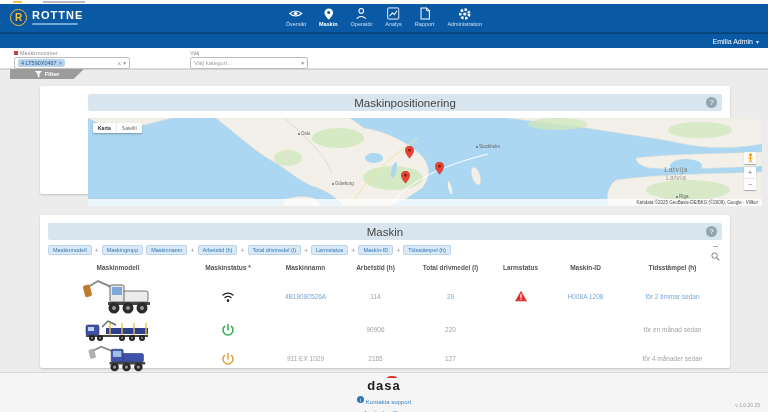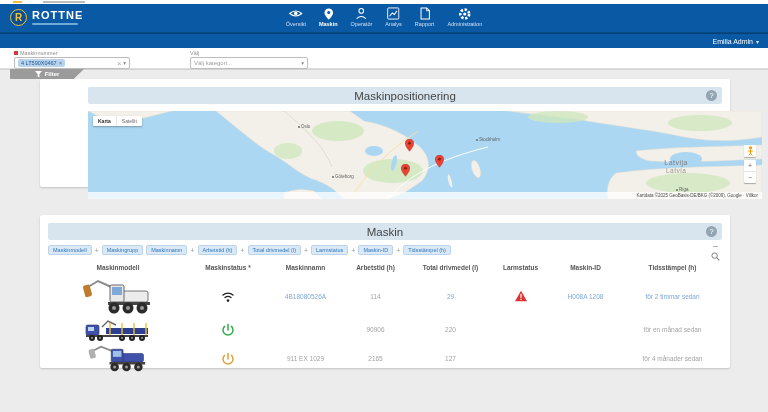--- a/index.html
+++ b/index.html
@@ -42,21 +42,21 @@
   .sel-clear { color:#a5a5a5; font-size:7px; }
   .sel-caret { color:#8a8a8a; font-size:5.5px; }
   .placeholder-txt { color:#9d9d9d; font-size:6px; }
 
   
   .filter-tab { position:absolute; top:69px; left:10px; width:74px; height:10px; background:#9b9b9b; clip-path:polygon(0 0,100% 0,86% 100%,0 100%); display:flex; align-items:center; justify-content:center; gap:3px; color:#fff; font-size:6px; font-weight:bold; }
   .main-rule { position:absolute; top:69px; left:0; width:768px; height:1px; background:#d3d3d3; }
 
   
   .card { position:absolute; left:40px; width:690px; background:#fff; box-shadow:0 1px 2px rgba(0,0,0,.18); border-radius:2px; padding:8px; }
-  .card1 { top:79px; height:108px;padding-left:48px; }
+  .card1 { top:86px; height:108px;padding-left:48px; }
   .card2 { top:215px; height:153px; }
   .card-head { position:relative; height:17px; background:#d8e5ee; border-radius:2px; display:flex; align-items:center; justify-content:center; }
   .card-title { font-size:11.5px; color:#454545; }
   .help-circ { position:absolute; right:5px; top:3px; width:11px; height:11px; border-radius:50%; background:#93a5b1; color:#fff; font-size:7.5px; display:flex; align-items:center; justify-content:center; }
 
   
   .map-wrap { position:relative; margin-top:7px; width:674px; height:88px; overflow:hidden; background:#abd7f3; }
   .map-svg { position:absolute; top:0; left:0; }
   .map-type { position:absolute; top:5px; left:5px; background:#fff; border-radius:1px; box-shadow:0 1px 2px rgba(0,0,0,.3); display:flex; font-size:5px; }
   .map-type span { padding:2px 5px; }
@@ -442,14 +442,27 @@
         <div class="cell val">911 EX 1029</div>
         <div class="cell val">2165</div>
         <div class="cell val">127</div>
         <div class="cell"></div>
         <div class="cell val"></div>
         <div class="cell val">för 4 månader sedan</div>
       </div>
     </div>
   </div>
 
+  <div class="footer">
+    <div class="dasa">
+      <span>dasa</span>
+      <span class="dasa-swoosh"></span>
+    </div>
+    <div class="flinks">
+      <div>
+        <span class="sup-ic">i</span><span class="flink">Kontakta support</span>
+      </div>
+      <div><span class="flink">Användarvillkor</span></div>
+    </div>
+    <span class="version">v 1.0.20.25</span>
+  </div>
 
 </div>
 
 </body></html>

